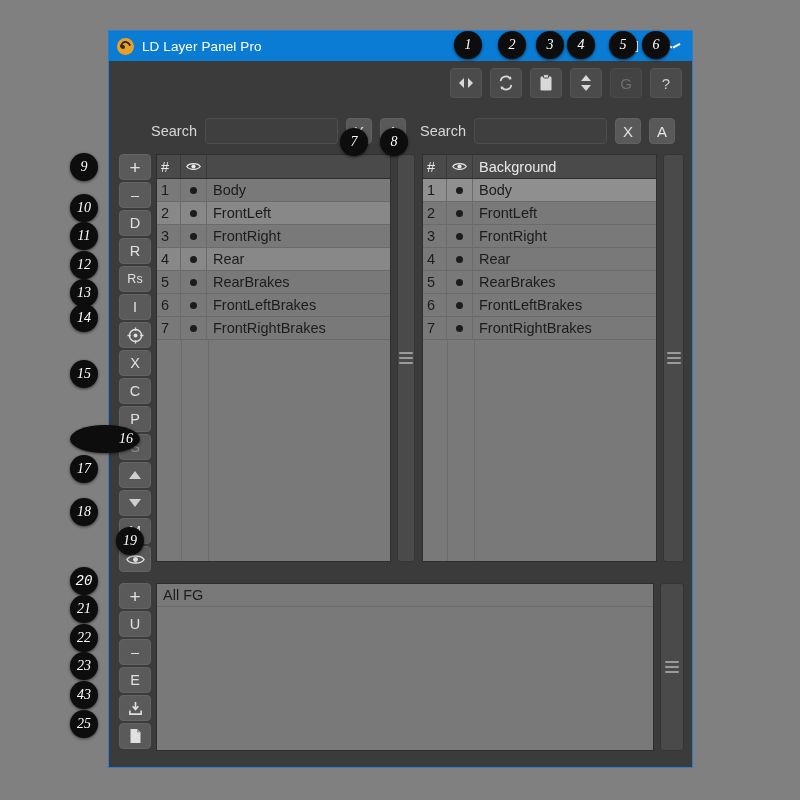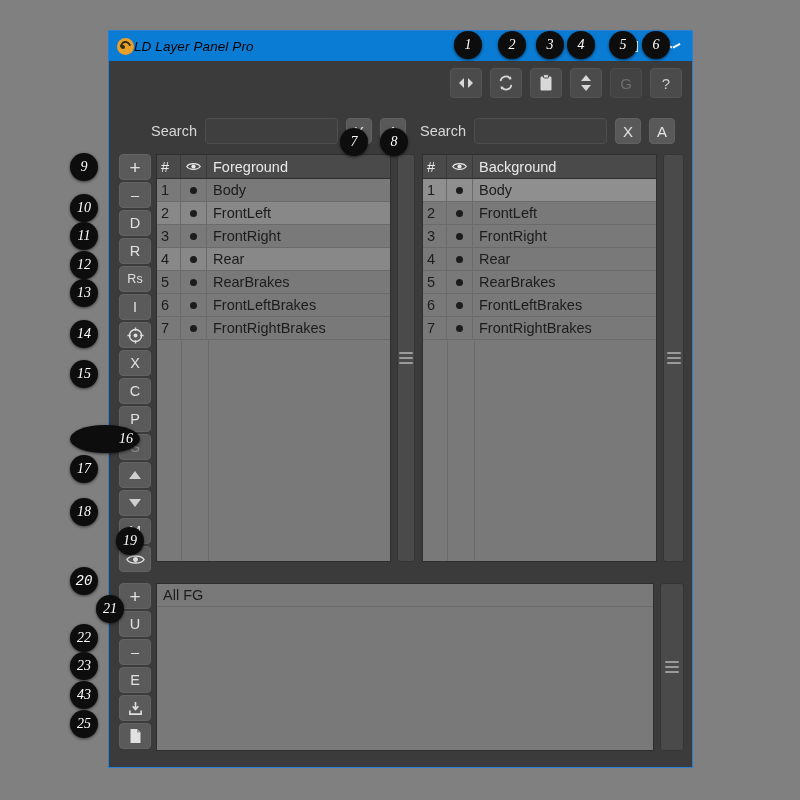--- a/index.html
+++ b/index.html
@@ -64,25 +64,25 @@
   }
   .app-icon .dot {
     position: absolute;
     width: 4px; height: 4px;
     border-radius: 50%;
     background: #2b2b16;
     left: 4px; top: 7px;
   }
 
   .title-text {
-    color: #000000;
+    color: #ffffff;
     font-size: 13.5px;
+    margin-left: 8px;
     letter-spacing: 0.1px;
     white-space: nowrap;
-    font-style: italic;
   }
 
   .win-controls {
     position: absolute;
     right: 0; top: 0;
     height: 30px;
     display: flex;
     align-items: center;
   }
   .win-btn {
@@ -463,21 +463,20 @@
 
     <div class="list-panel" style="left:47px; top:123px; width:235px; height:408px;">
       <div class="list-head">
         <div class="cell-num">#</div>
         <div class="cell-eye">
           <svg width="15" height="11" viewBox="0 0 20 13" class="eye-icon">
             <path d="M1 6.5 C4 1.5 16 1.5 19 6.5 C16 11.5 4 11.5 1 6.5 Z" fill="none" stroke="#e8e8e8" stroke-width="1.6"></path>
             <circle cx="10" cy="6.5" r="2.8" fill="#e8e8e8"></circle>
           </svg>
         </div>
-        <div class="cell-name">Foreground</div>
       </div>
       <div class="list-body">
         <div class="list-row">
           <div class="cell-num">1</div>
           <div class="cell-eye">
               <span class="vis-dot"></span>
             </div>
           <div class="cell-name">Body</div>
         </div>
         <div class="list-row alt">
@@ -665,27 +664,27 @@
       <div class="badge" style="left: 567px; top: 31px;">4</div>
       <div class="badge" style="left: 609px; top: 31px;">5</div>
       <div class="badge" style="left: 642px; top: 31px;">6</div>
       <div class="badge" style="left: 340px; top: 128px;">7</div>
       <div class="badge" style="left: 380px; top: 128px;">8</div>
       <div class="badge" style="left: 70px; top: 153px;">9</div>
       <div class="badge" style="left: 70px; top: 194px;">10</div>
       <div class="badge" style="left: 70px; top: 222px;">11</div>
       <div class="badge" style="left: 70px; top: 251px;">12</div>
       <div class="badge" style="left: 70px; top: 279px;">13</div>
-      <div class="badge" style="left: 70px; top: 304px; margin-top: 16px;">14</div>
+      <div class="badge" style="left: 70px; top: 304px;">14</div>
       <div class="badge" style="left: 70px; top: 360px;">15</div>
       <div class="badge" style="left: 70px; top: 425px; padding-left: 42px;">16</div>
       <div class="badge" style="left: 70px; top: 455px;">17</div>
       <div class="badge" style="left: 70px; top: 498px;">18</div>
       <div class="badge" style="left: 70px; top: 527px; margin-left: 46px;">19</div>
       <div class="badge" style="left: 70px; top: 567px; font-family: Liberation Mono, monospace;">20</div>
-      <div class="badge" style="left: 70px; top: 595px; margin-left: 26px;">21</div>
+      <div class="badge" style="left: 70px; top: 595px;">21</div>
       <div class="badge" style="left: 70px; top: 624px;">22</div>
       <div class="badge" style="left: 70px; top: 652px;">23</div>
       <div class="badge" style="left: 70px; top: 681px;">43</div>
       <div class="badge" style="left: 70px; top: 710px;">25</div>
     </div>
 
 </div>
 
 </body></html>

